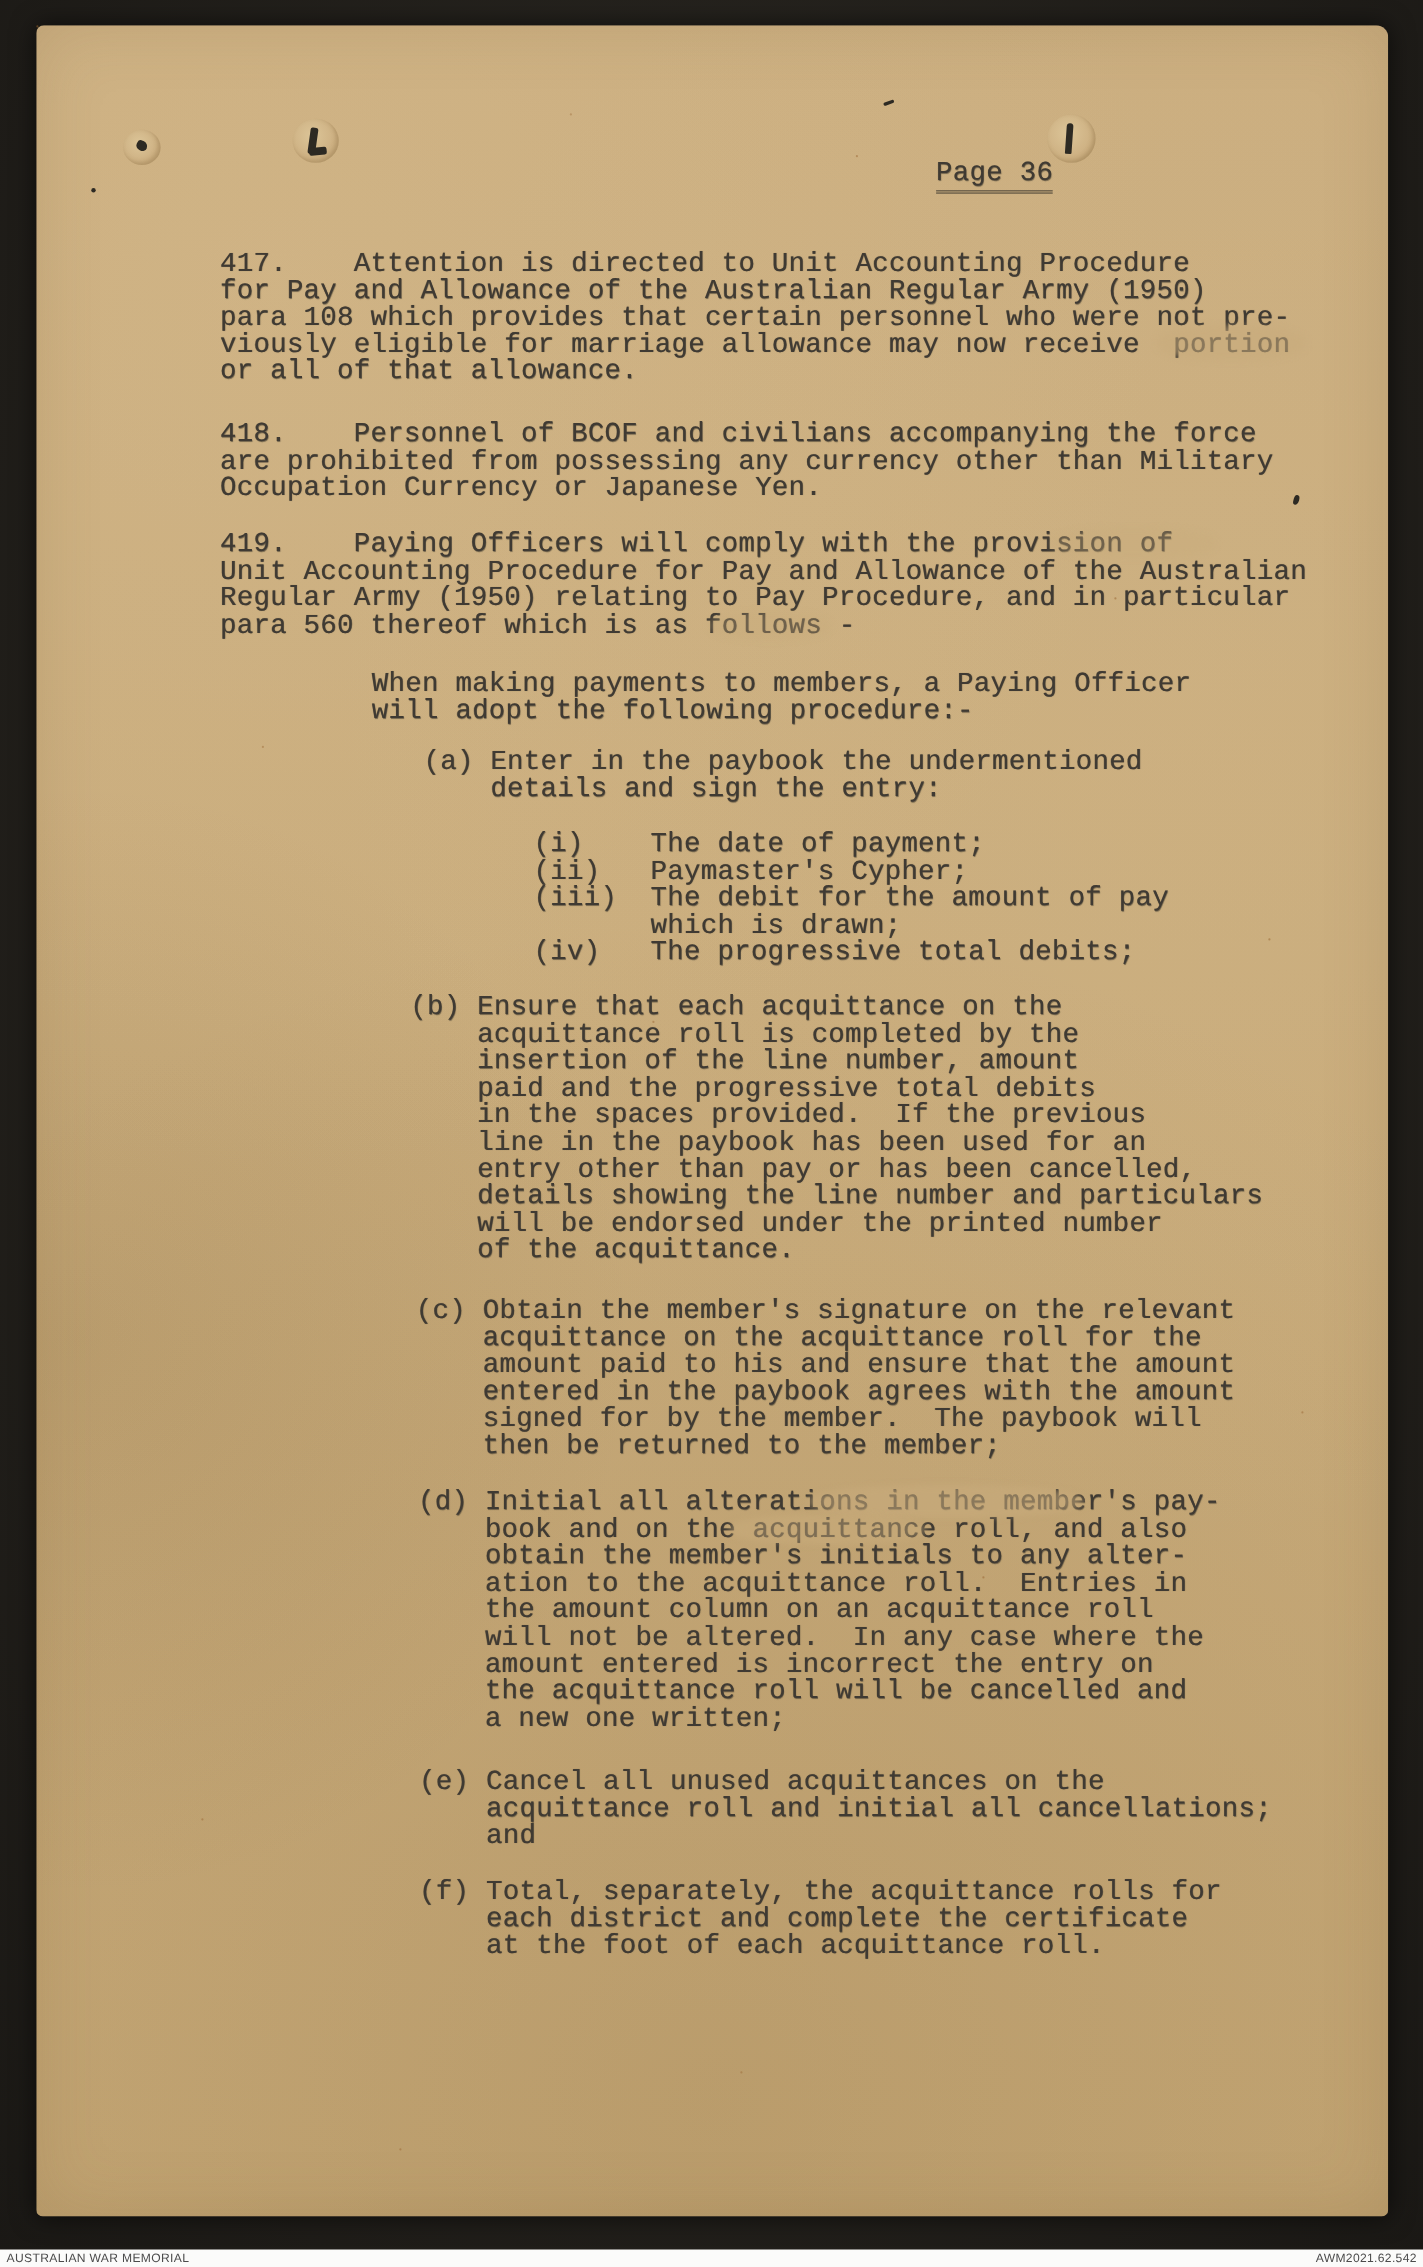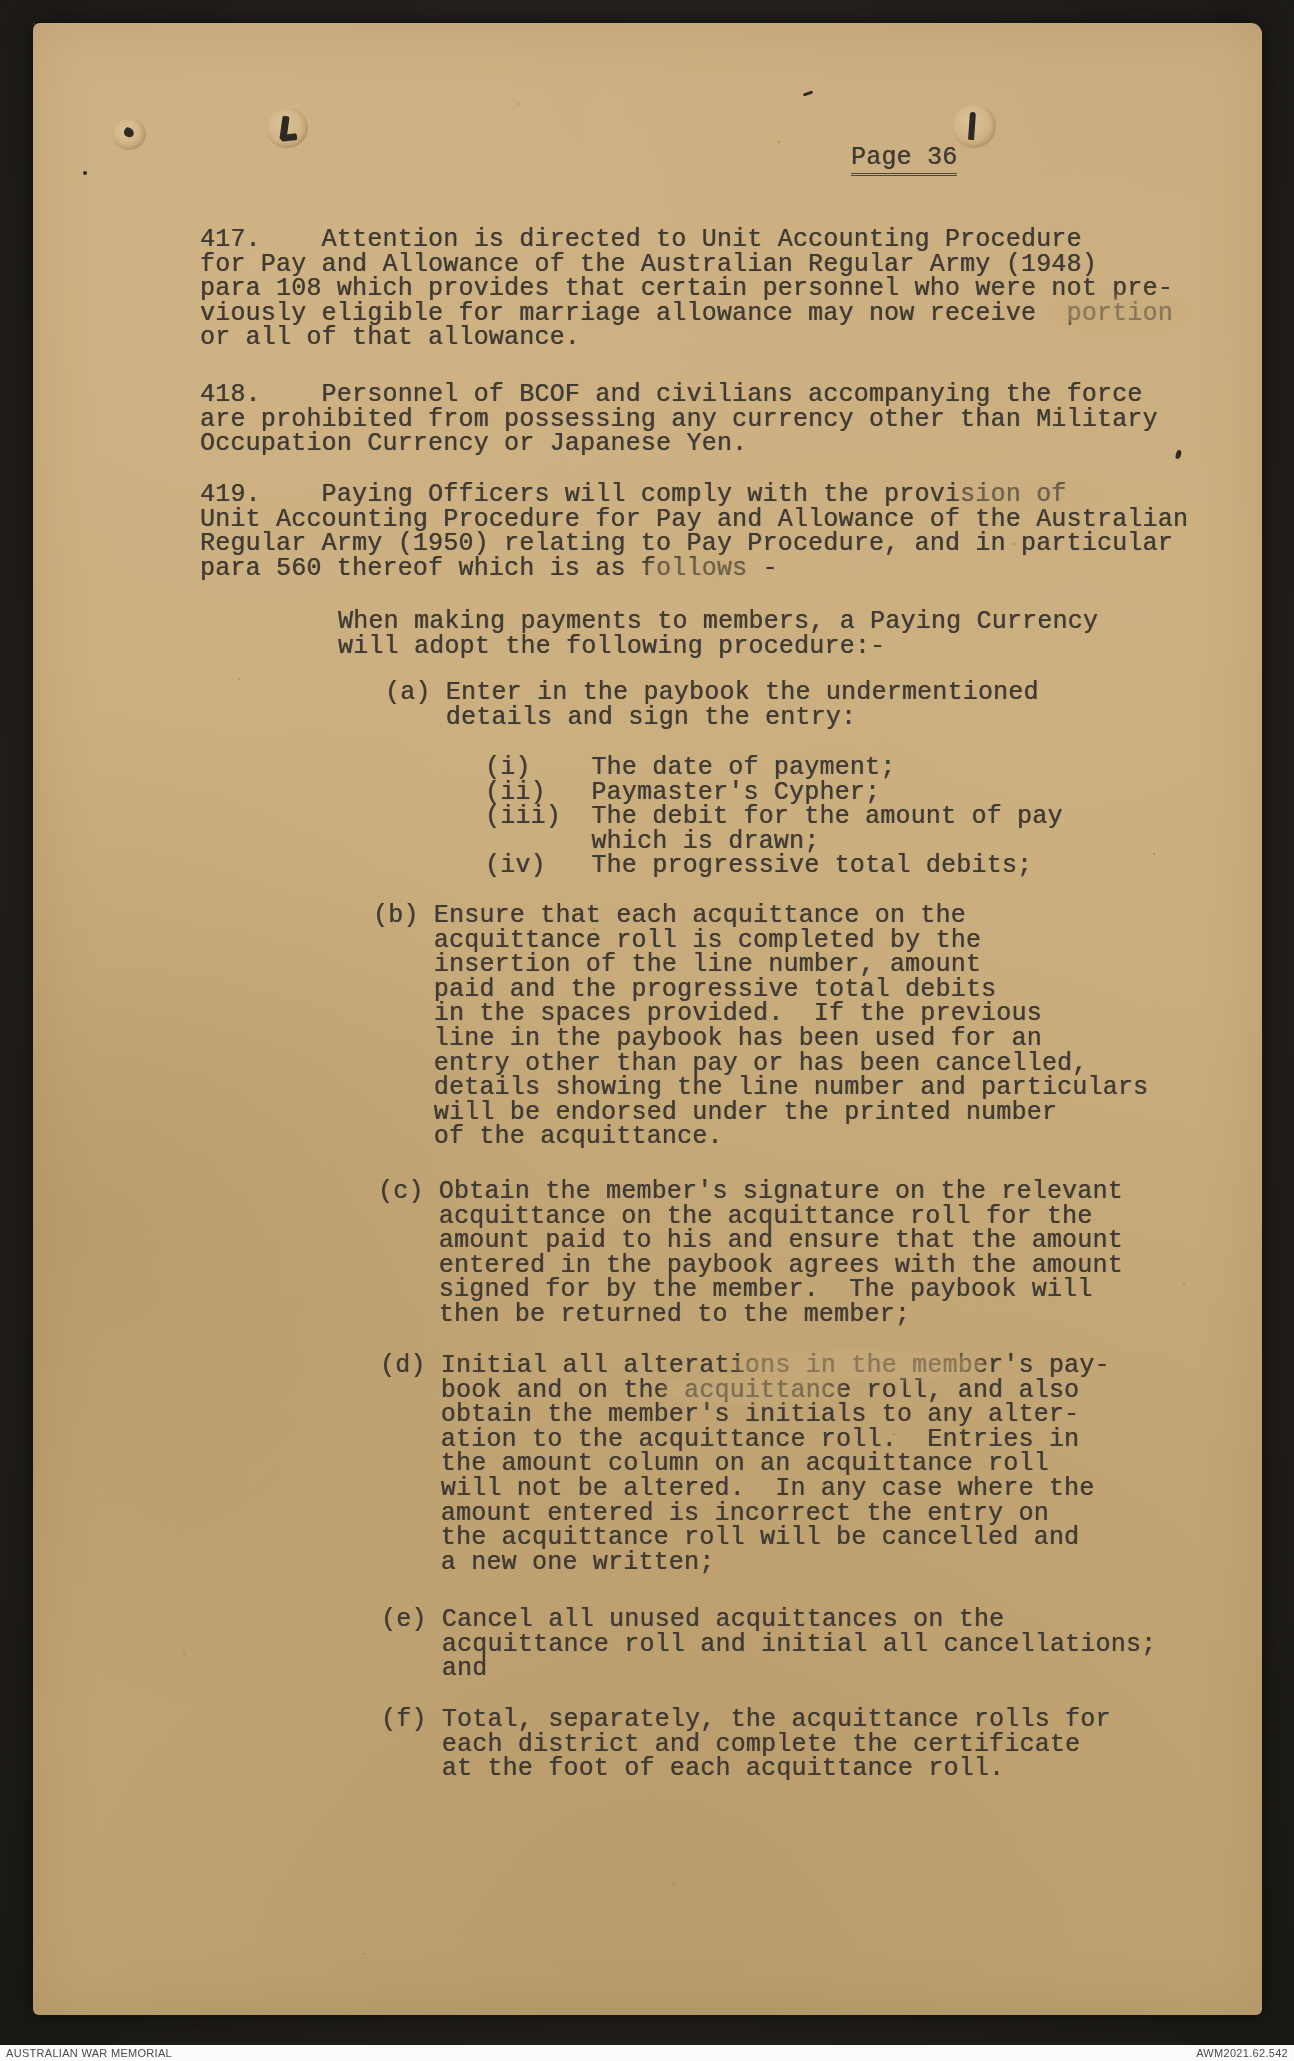--- a/index.html
+++ b/index.html
@@ -104,35 +104,35 @@
 
 <div id="stage">
 
   <div id="paper">
     <div id="specks"></div>
   </div>
 
   <pre class="tw" id="page-header">Page 36</pre>
 
   <pre class="tw" id="p417">417.    Attention is directed to Unit Accounting Procedure
-for Pay and Allowance of the Australian Regular Army (1948)
+for Pay and Allowance of the Australian Regular Army (1950)
 para 108 which provides that certain personnel who were not pre-
 viously eligible for marriage allowance may now receive  portion
 or all of that allowance.</pre>
 
   <pre class="tw" id="p418">418.    Personnel of BCOF and civilians accompanying the force
 are prohibited from possessing any currency other than Military
 Occupation Currency or Japanese Yen.</pre>
 
   <pre class="tw" id="p419">419.    Paying Officers will comply with the provision of
 Unit Accounting Procedure for Pay and Allowance of the Australian
 Regular Army (1950) relating to Pay Procedure, and in particular
 para 560 thereof which is as follows -</pre>
 
-  <pre class="tw" id="intro">When making payments to members, a Paying Currency
+  <pre class="tw" id="intro">When making payments to members, a Paying Officer
 will adopt the following procedure:-</pre>
 
   <pre class="tw" id="item-a">(a) Enter in the paybook the undermentioned
     details and sign the entry:</pre>
 
   <pre class="tw" id="roman-list">(i)    The date of payment;
 (ii)   Paymaster's Cypher;
 (iii)  The debit for the amount of pay
        which is drawn;
 (iv)   The progressive total debits;</pre>

